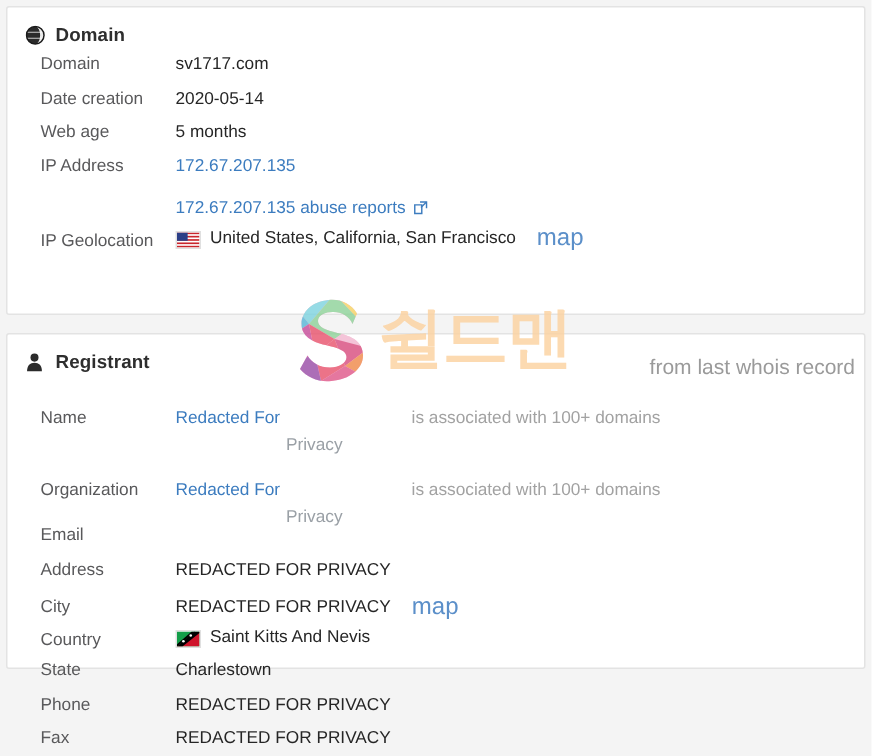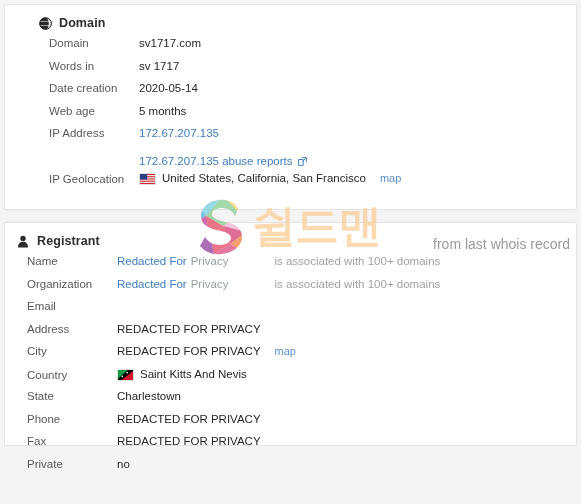--- a/index.html
+++ b/index.html
@@ -24,21 +24,21 @@
   }
   .card {
     background: #ffffff;
     border: 1px solid #e3e3e3;
     border-radius: 2px;
     box-sizing: border-box;
     position: absolute;
     left: 4px;
     width: 573px;
   }
-  #domain-card { top: 4px; height: 206px; padding-left: 22px; }
+  #domain-card { top: 4px; height: 206px; }
   #registrant-card { top: 222px; height: 224px; }
 
   .card-header {
     display: flex;
     align-items: center;
     padding: 11px 0 0 12px;
     position: relative;
   }
   .card-title {
     font-size: 12.5px;
@@ -85,30 +85,31 @@
     flex-wrap: nowrap;
   }
   .link {
     color: #3c7cbf;
     text-decoration: none;
     cursor: pointer;
   }
   .muted-link {
     color: #9aa0a6;
     margin-left: 4px;
+    margin-top: 36px;
   }
   .note-assoc {
     color: #a2a2a2;
     font-size: 11.5px;
     margin-left: 46px;
     white-space: nowrap;
   }
   .map-link {
     color: #5b8fc9;
-    font-size: 11px;
+    font-size: 16px;
     margin-left: 14px;
     text-decoration: none;
     cursor: pointer;
   }
   .ext-icon {
     display: inline-block;
     margin-left: 5px;
     position: relative;
     top: 1px;
   }
@@ -164,24 +165,20 @@
           <circle cx="8" cy="8" r="7.2" fill="none" stroke="#1a1a1a" stroke-width="1.2"></circle>
         </svg>
       </span>
       <span class="card-title">Domain</span>
     </div>
 
     <div class="rows">
       <div class="row">
         <div class="row-label">Domain</div>
         <div class="row-value">sv1717.com</div>
-      </div>
-      <div class="row">
-        <div class="row-label">Words in</div>
-        <div class="row-value">sv 1717</div>
       </div>
       <div class="row">
         <div class="row-label">Date creation</div>
         <div class="row-value">2020-05-14</div>
       </div>
       <div class="row">
         <div class="row-label">Web age</div>
         <div class="row-value">5 months</div>
       </div>
 

